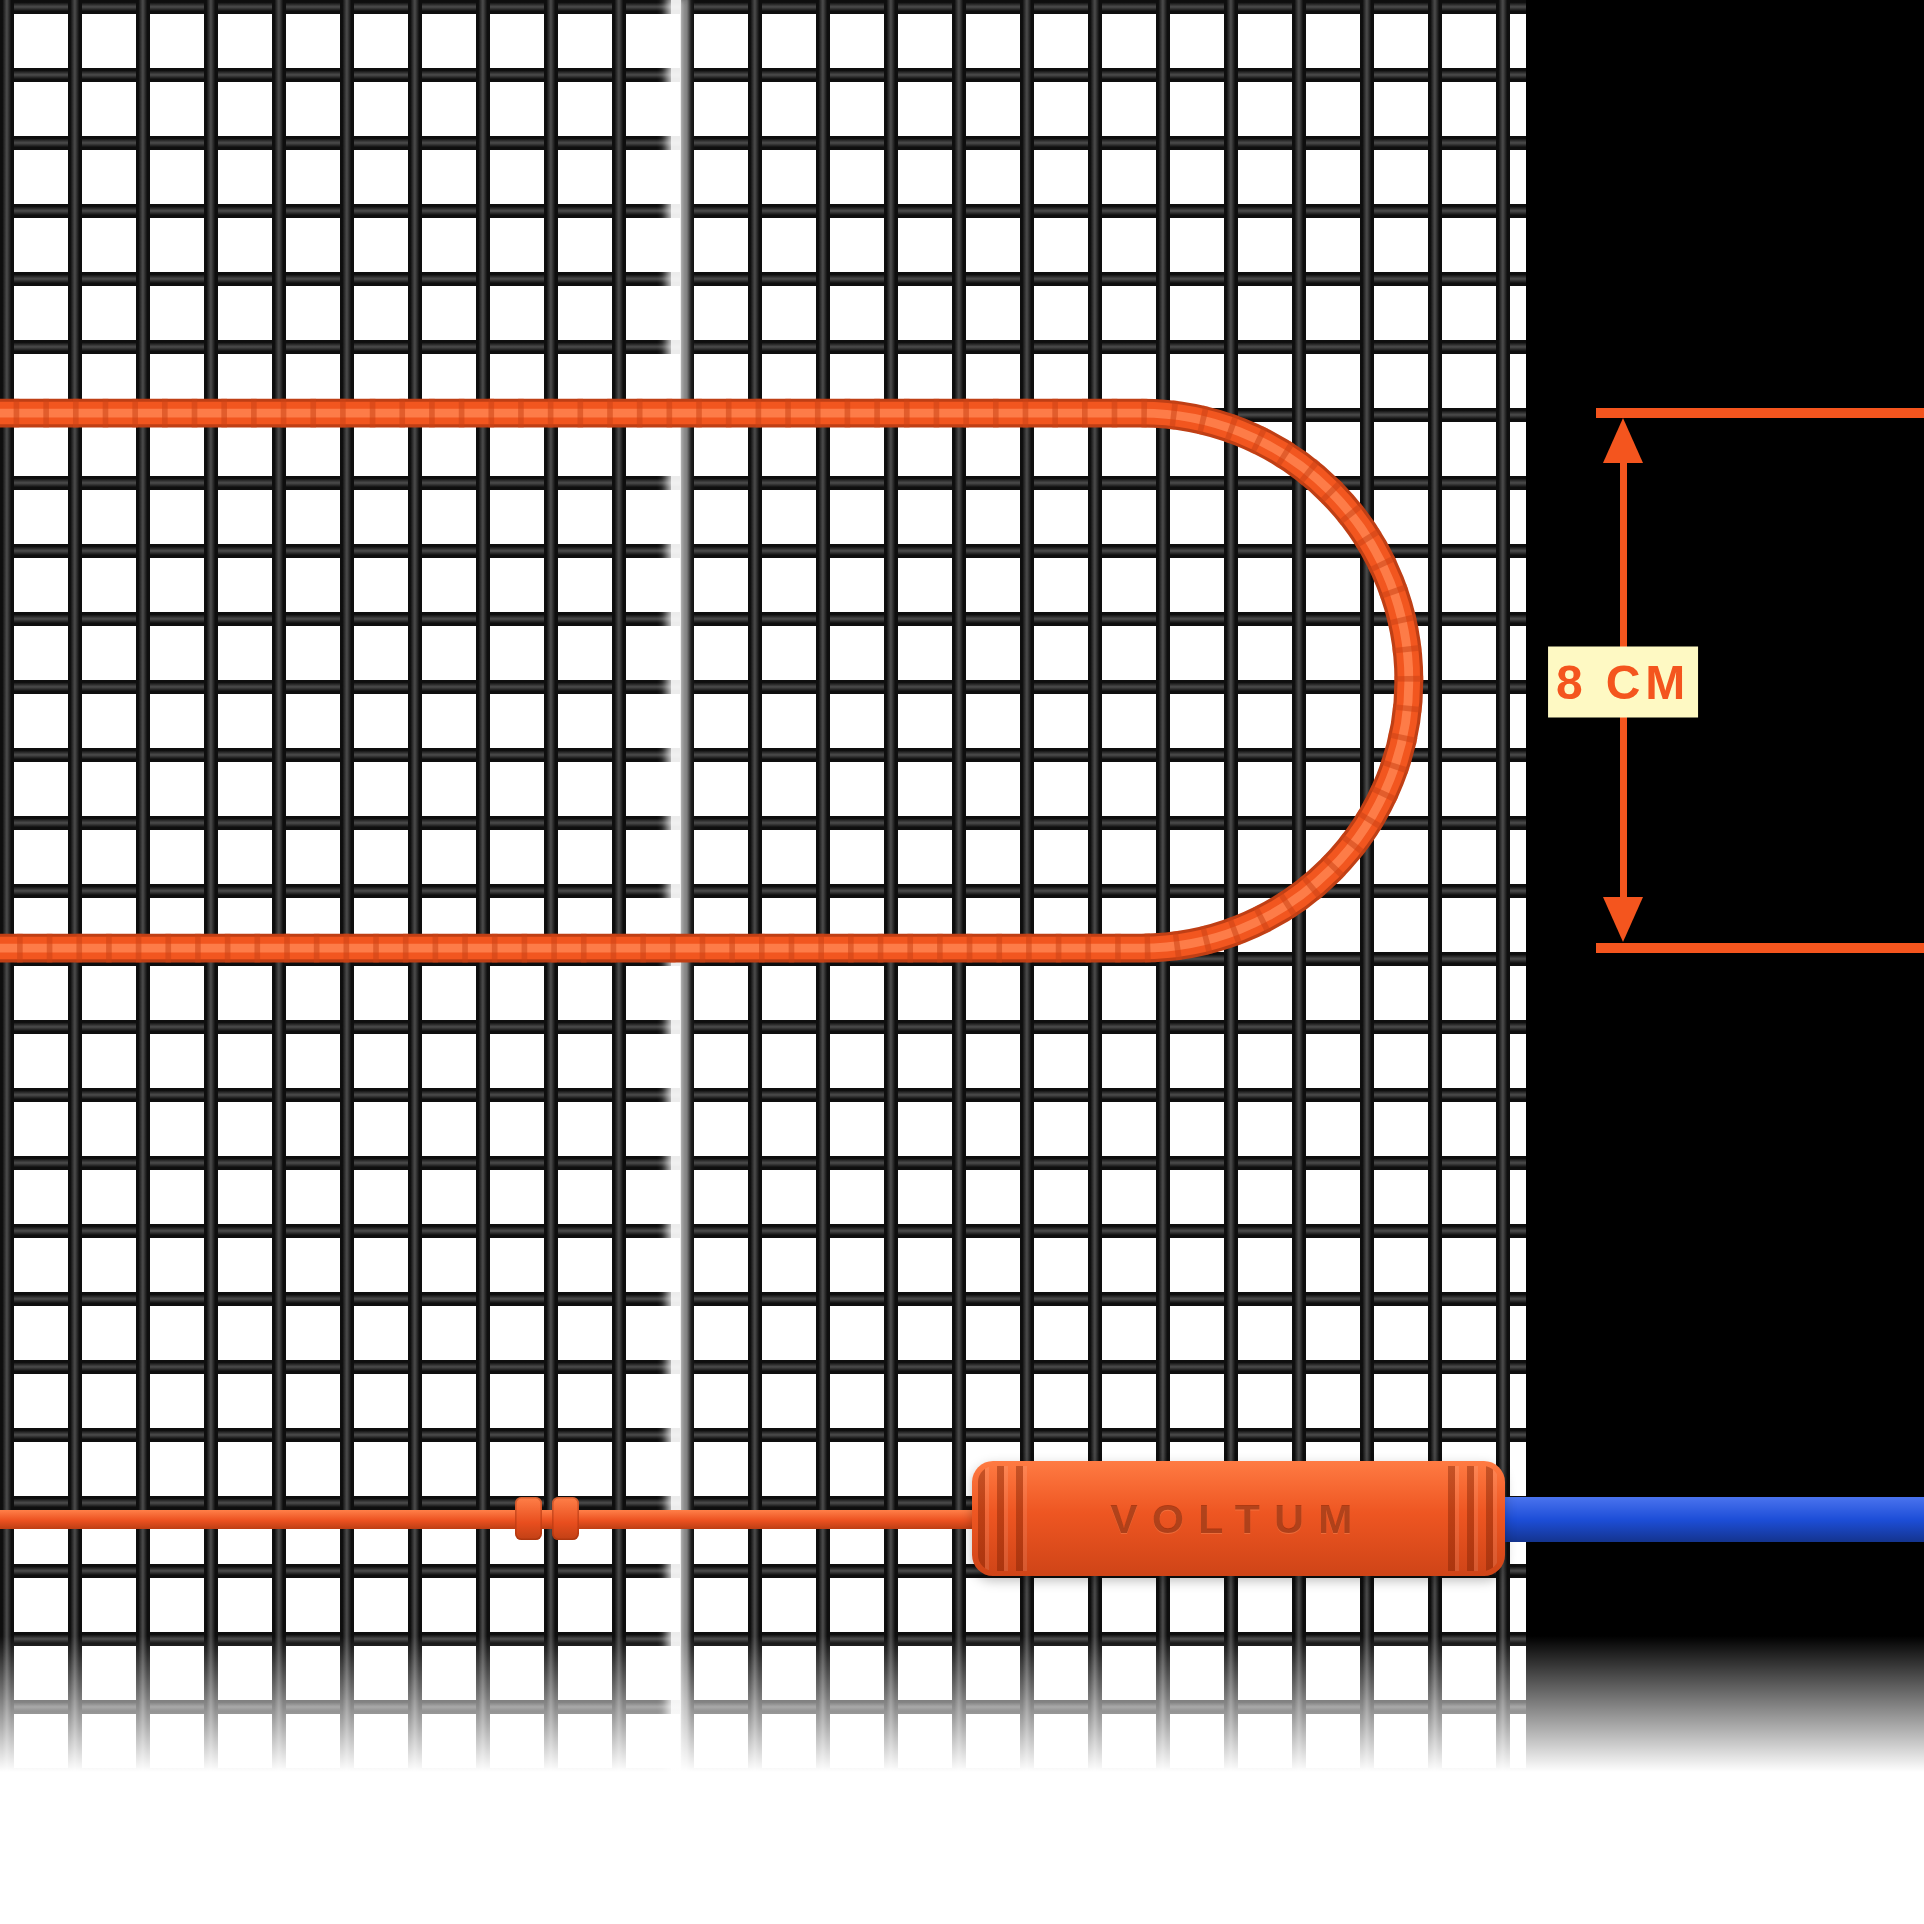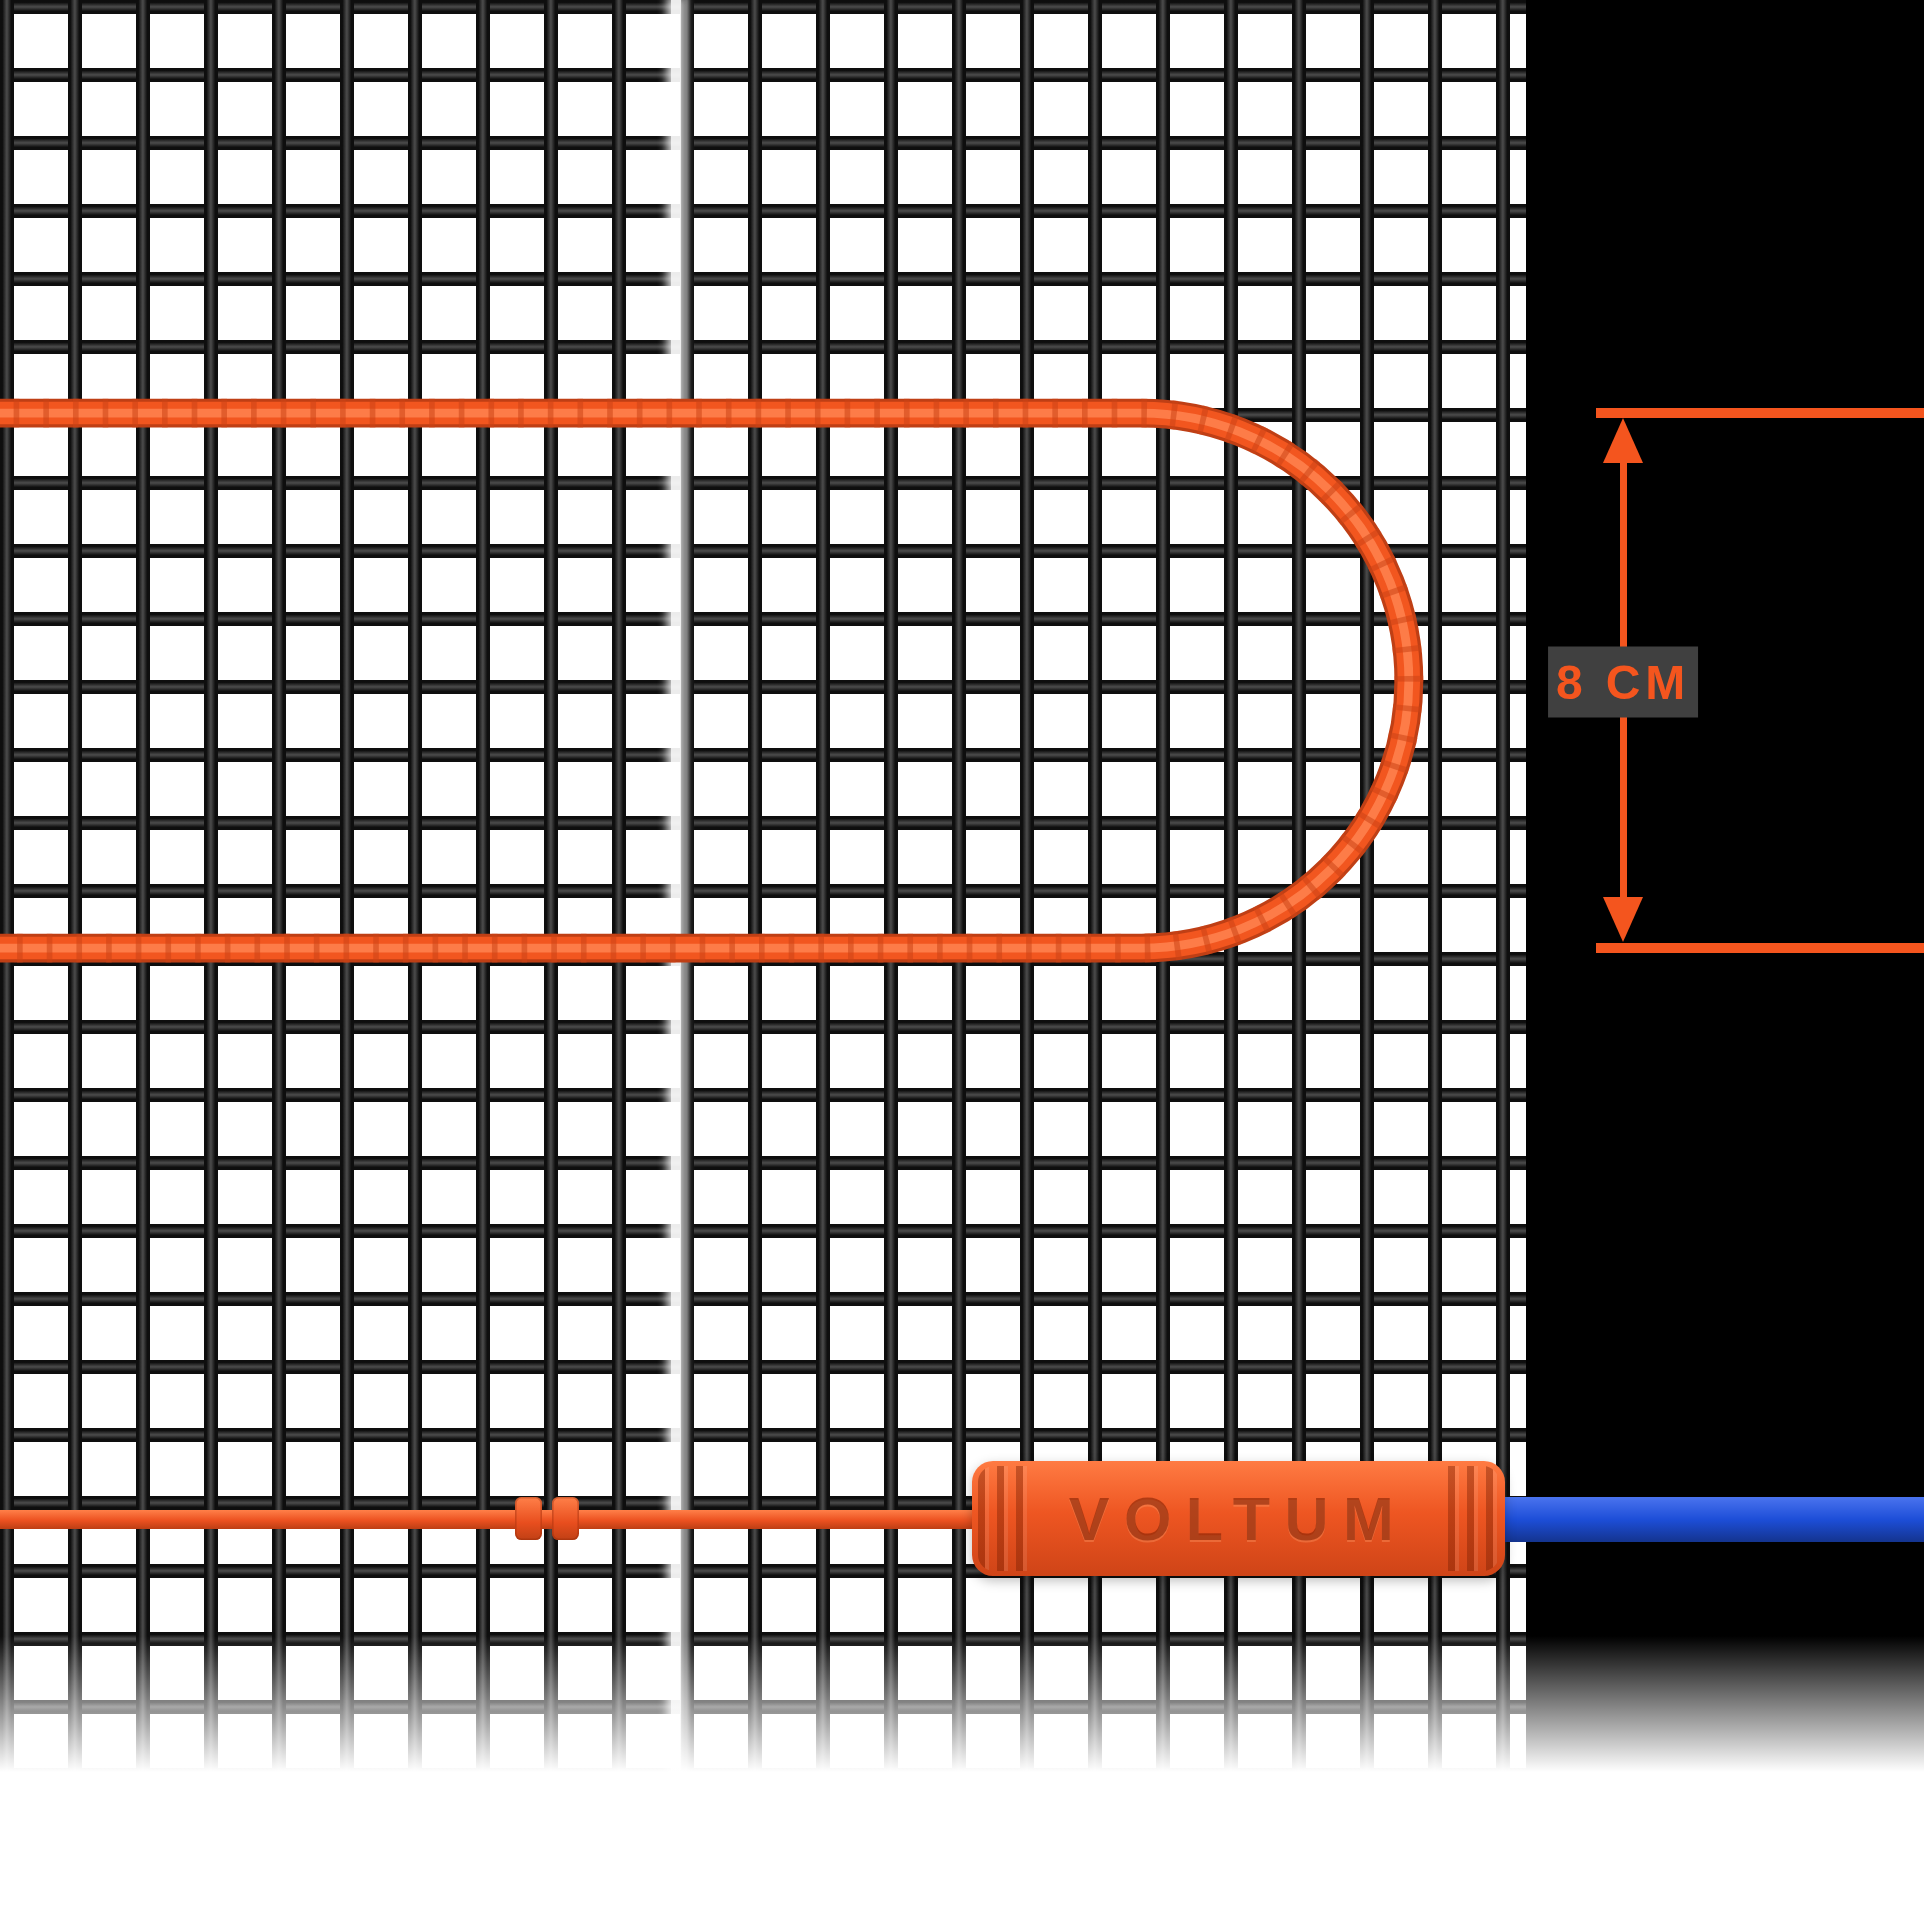--- a/index.html
+++ b/index.html
@@ -39,21 +39,21 @@
   
   .dim-cap{position:absolute;left:1596px;width:329px;height:9.6px;background:#f4551e;z-index:4;}
   .dim-cap.top{top:408px;}
   .dim-cap.bottom{top:943px;}
   .dim-line{position:absolute;left:1620px;top:461px;width:7.2px;height:437px;background:#f4551e;z-index:4;}
   .dim-arrow{position:absolute;left:1603px;width:0;height:0;z-index:4;}
   .dim-arrow.up{top:418px;border-left:20px solid transparent;border-right:20px solid transparent;border-bottom:45px solid #f4551e;}
   .dim-arrow.down{top:897px;border-left:20px solid transparent;border-right:20px solid transparent;border-top:45px solid #f4551e;}
   .dim-label{
     position:absolute;left:1623px;top:682px;transform:translate(-50%,-50%);
-    background:#404040;color:#f4551e;font-size:48px;font-weight:bold;
+    background:#fef9c3;color:#f4551e;font-size:48px;font-weight:bold;
     letter-spacing:4.8px;padding:8px 8px;white-space:nowrap;z-index:5;
   }
   
   .lead{
     position:absolute;left:0;top:1510px;width:1011px;height:19px;z-index:5;
     background:linear-gradient(to bottom,#ff8049,#ec5120 55%,#bd3e14);
   }
   .clip{
     position:absolute;top:1497px;width:27px;height:43px;border-radius:6.4px;z-index:6;
     background:linear-gradient(to bottom,#ff8049,#e84e1e 60%,#c04015);
@@ -72,21 +72,21 @@
   }
   .connector .rib{
     position:absolute;top:4.8px;bottom:4.8px;width:51px;
     background:repeating-linear-gradient(to right,
       rgba(115,28,0,.40) 0 7.2px, rgba(255,255,255,.10) 7.2px 11.2px, transparent 11.2px 19px);
   }
   .connector .rib.left{left:6.4px;border-radius:16px 0 0 16px;}
   .connector .rib.right{right:6.4px;border-radius:0 16px 16px 0;}
   .brand{
     position:absolute;left:0;right:0;top:50%;transform:translateY(-50%);
-    text-align:center;font-weight:bold;font-size:61px;letter-spacing:14.4px;
+    text-align:center;font-weight:bold;font-size:41px;letter-spacing:14.4px;
     color:rgba(122,30,0,.55);text-shadow:0 1.6px 0 rgba(255,160,110,.35);
   }
 </style>
 </head>
 <body>
 
 <div class="stage">
 
   <div class="mesh"></div>
   <div class="panel"></div>

